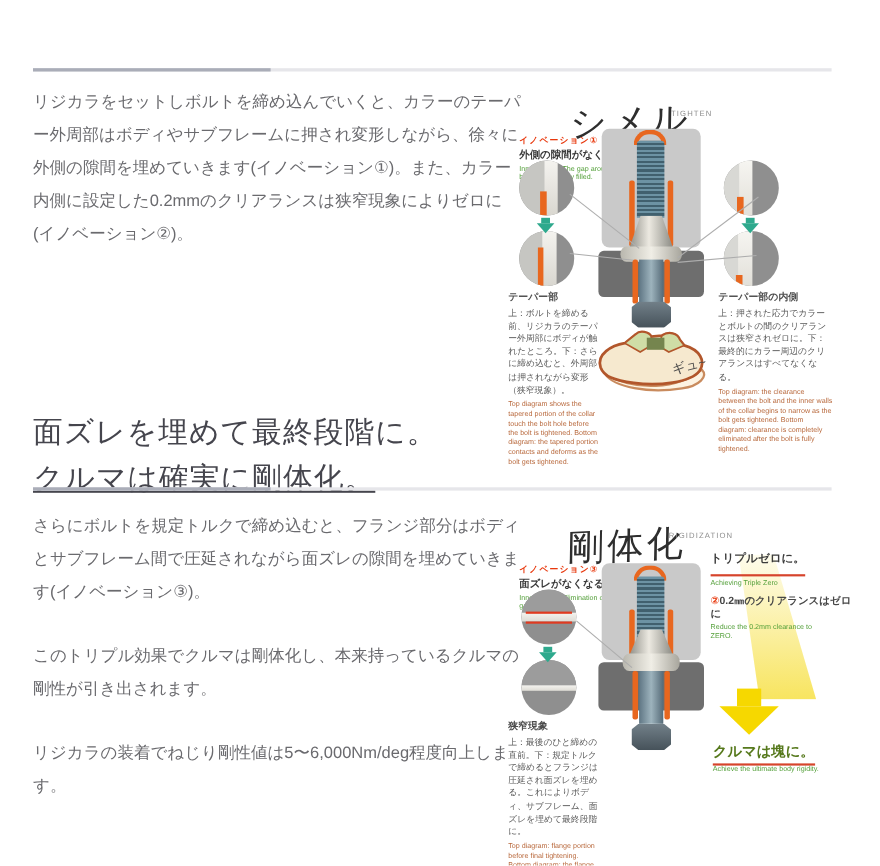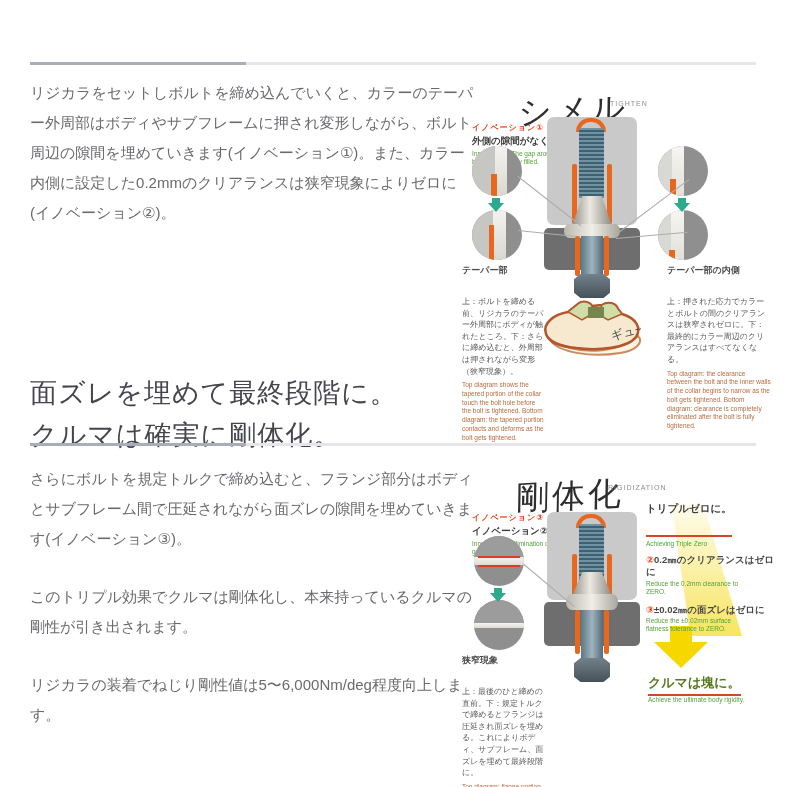--- a/index.html
+++ b/index.html
@@ -39,26 +39,26 @@
   .ostrip{position:absolute;width:5px;background:#e8671f;border-radius:2px;}
   .taper{position:absolute;background:linear-gradient(90deg,#8f8f88,#ece9e1 45%,#8a8a83);
          clip-path:polygon(26% 0,74% 0,100% 100%,0 100%);}
   .flange{position:absolute;background:linear-gradient(90deg,#b9b7ae,#f0eee6 50%,#a7a59c);border-radius:6px/8px;}
   .shaft{position:absolute;background:linear-gradient(90deg,#5f7684,#9db3bd 50%,#566b78);}
   .hex{position:absolute;background:linear-gradient(180deg,#728089,#46525a);
        clip-path:polygon(18% 0,82% 0,100% 22%,100% 78%,82% 100%,18% 100%,0 78%,0 22%);}
 
   .cap{position:absolute;}
   .cap-h{font-size:9px;font-weight:700;color:#4c4c4c;}
-  .cap-jp{font-size:8px;color:#5a5a5a;line-height:1.45;margin-top:19px;}
+  .cap-jp{font-size:8px;color:#5a5a5a;line-height:1.45;margin-top:2px;}
   .cap-en{font-size:6.5px;color:#b96a3e;line-height:1.35;margin-top:4px;}
 
   .tz{position:absolute;left:186px;top:30px;width:130px;z-index:2;}
   .tz-h{display:inline-block;font-size:10.5px;font-weight:700;color:#3b3b3b;
-        border-bottom:2px solid #d6442c;padding-bottom:19px;}
+        border-bottom:2px solid #d6442c;padding-bottom:7px;}
   .tz-sub{font-size:6.5px;color:#55a03b;margin-top:3px;}
   .tz-item{margin-top:7px;}
   .tz-jp{font-size:9.5px;font-weight:700;color:#474747;line-height:1.3;}
   .tz-num{color:#e8380d;}
   .tz-en{font-size:6.5px;color:#55a03b;line-height:1.3;margin-top:1px;width:96px;}
   .beam{position:absolute;left:196px;top:36px;width:86px;height:132px;z-index:0;
         background:linear-gradient(180deg,rgba(247,233,110,0.12),rgba(246,222,55,0.8));
         clip-path:polygon(18% 0,55% 0,100% 100%,40% 100%);}
   .barrow{position:absolute;z-index:1;}
   .barrow .stem{width:22px;height:16px;background:#f6d800;margin:0 auto;}
@@ -69,21 +69,21 @@
   .concl-en{position:absolute;font-size:6.5px;color:#55a03b;z-index:2;}
 </style>
 </head>
 <body>
 
 <div class="page">
 
   <div class="rule" style="top:62px;">
       <i></i>
     </div>
-  <p class="para" style="top:78px;">リジカラをセットしボルトを締め込んでいくと、カラーのテーパー外周部はボディやサブフレームに押され変形しながら、ボルト周辺の隙間を埋めていきます(イノベーション①)。また、カラー内側に設定した0.2mmのクリアランスは狭窄現象によりゼロに(イノベーション②)。</p>
+  <p class="para" style="top:78px;">リジカラをセットしボルトを締め込んでいくと、カラーのテーパー外周部はボディやサブフレームに押され変形しながら、徐々に外側の隙間を埋めていきます(イノベーション①)。また、カラー内側に設定した0.2mmのクリアランスは狭窄現象によりゼロに(イノベーション②)。</p>
 
   <figure class="diag" id="d1">
     <div class="fig-title" style="left:58px;top:0;">シメル</div>
     <div class="fig-title-en" style="left:150px;top:12px;">TIGHTEN</div>
 
     <div class="lab" style="left:12px;top:34px;width:108px;">
       <div class="lab-tag">イノベーション①</div>
       <div class="lab-h">外側の隙間がなくなる</div>
       <div class="lab-en">Innovation ① The gap around the bolt is completely filled.</div>
     </div>
@@ -139,48 +139,48 @@
       <path d="M64,11 C70,7 78,9 80,15 L84,20 L70,26 L60,20 Z" fill="#cfdda6" stroke="#b2562b" stroke-width="1.5"></path>
       <rect x="50" y="13" width="16" height="11" fill="#75854e"></rect>
       <text x="74" y="46" font-size="12" fill="#4a4a4a" transform="rotate(-14 74 46)">ギュ~</text>
     </svg>
 
     <div class="cap" style="left:2px;top:176px;width:84px;">
       <div class="cap-h">テーパー部</div>
       <div class="cap-jp">上：ボルトを締める前、リジカラのテーパー外周部にボディが触れたところ。下：さらに締め込むと、外周部は押されながら変形（狭窄現象）。</div>
       <div class="cap-en">Top diagram shows the tapered portion of the collar touch the bolt hole before the bolt is tightened. Bottom diagram: the tapered portion contacts and deforms as the bolt gets tightened.</div>
     </div>
-    <div class="cap" style="left:207px;top:176px;width:104px;">
+    <div class="cap" style="left:193px;top:176px;width:104px;">
       <div class="cap-h">テーパー部の内側</div>
       <div class="cap-jp">上：押された応力でカラーとボルトの間のクリアランスは狭窄されゼロに。下：最終的にカラー周辺のクリアランスはすべてなくなる。</div>
       <div class="cap-en">Top diagram: the clearance between the bolt and the inner walls of the collar begins to narrow as the bolt gets tightened. Bottom diagram: clearance is completely eliminated after the bolt is fully tightened.</div>
     </div>
   </figure>
 
   <h1 class="h1" style="top:357px;">面ズレを埋めて最終段階に。</h1>
-  <h1 class="h1" style="top:399px;">クルマは確実に剛体化。</h1>
+  <h1 class="h1" style="top:399px;text-decoration:underline;">クルマは確実に剛体化。</h1>
   <div class="rule" style="top:443px;">
       <i></i>
     </div>
 
   <div class="textcol">
     <p class="gap">さらにボルトを規定トルクで締め込むと、フランジ部分はボディとサブフレーム間で圧延されながら面ズレの隙間を埋めていきます(イノベーション③)。</p>
     <p class="gap">このトリプル効果でクルマは剛体化し、本来持っているクルマの剛性が引き出されます。</p>
     <p class="smallgap">リジカラの装着でねじり剛性値は5〜6,000Nm/deg程度向上します。</p>
 
   </div>
 
   <figure class="diag" id="d2">
     <div class="beam"></div>
     <div class="fig-title" style="left:56px;top:6px;">剛体化</div>
     <div class="fig-title-en" style="left:148px;top:16px;">RIGIDIZATION</div>
 
     <div class="lab" style="left:12px;top:44px;width:110px;">
       <div class="lab-tag">イノベーション③</div>
-      <div class="lab-h">イノベーション②</div>
+      <div class="lab-h">面ズレがなくなる</div>
       <div class="lab-en">Innovation ③ Elimination of surface gap.</div>
     </div>
 
     <div class="circ" style="left:14px;top:68px;">
       <i style="left:0;top:0;width:100%;height:42%;background:#9c9c9c;"></i>
       <i style="left:0;top:42%;width:100%;height:16%;background:linear-gradient(180deg,#f4f3ef,#dedcd5);"></i>
       <i style="left:8%;top:40%;width:84%;height:2px;background:#e03a20;"></i>
       <i style="left:8%;top:57%;width:84%;height:2px;background:#e03a20;"></i>
     </div>
     <div class="garrow" style="left:34px;top:120px;"></div>
@@ -206,24 +206,20 @@
       <div class="hex" style="left:114px;top:190px;width:36px;height:24px;"></div>
     </div>
 
     <div class="tz">
       <span class="tz-h">トリプルゼロに。</span>
       <div class="tz-sub">Achieving Triple Zero</div>
       <div class="tz-item">
         <div class="tz-jp"><span class="tz-num">②</span><span>0.2㎜のクリアランスはゼロに</span></div>
         <div class="tz-en">Reduce the 0.2mm clearance to ZERO.</div>
       </div>
-      <div class="tz-item">
-        <div class="tz-jp"><span class="tz-num">③</span><span>±0.02㎜の面ズレはゼロに</span></div>
-        <div class="tz-en">Reduce the ±0.02mm surface flatness tolerance to ZERO.</div>
-      </div>
     </div>
 
     <div class="barrow" style="left:194px;top:158px;">
       <div class="stem"></div>
       <div class="head"></div>
     </div>
     <span class="concl" style="left:188px;top:206px;">クルマは塊に。</span>
     <div class="concl-en" style="left:188px;top:228px;">Achieve the ultimate body rigidity.</div>
 
     <div class="cap" style="left:2px;top:186px;width:84px;">

